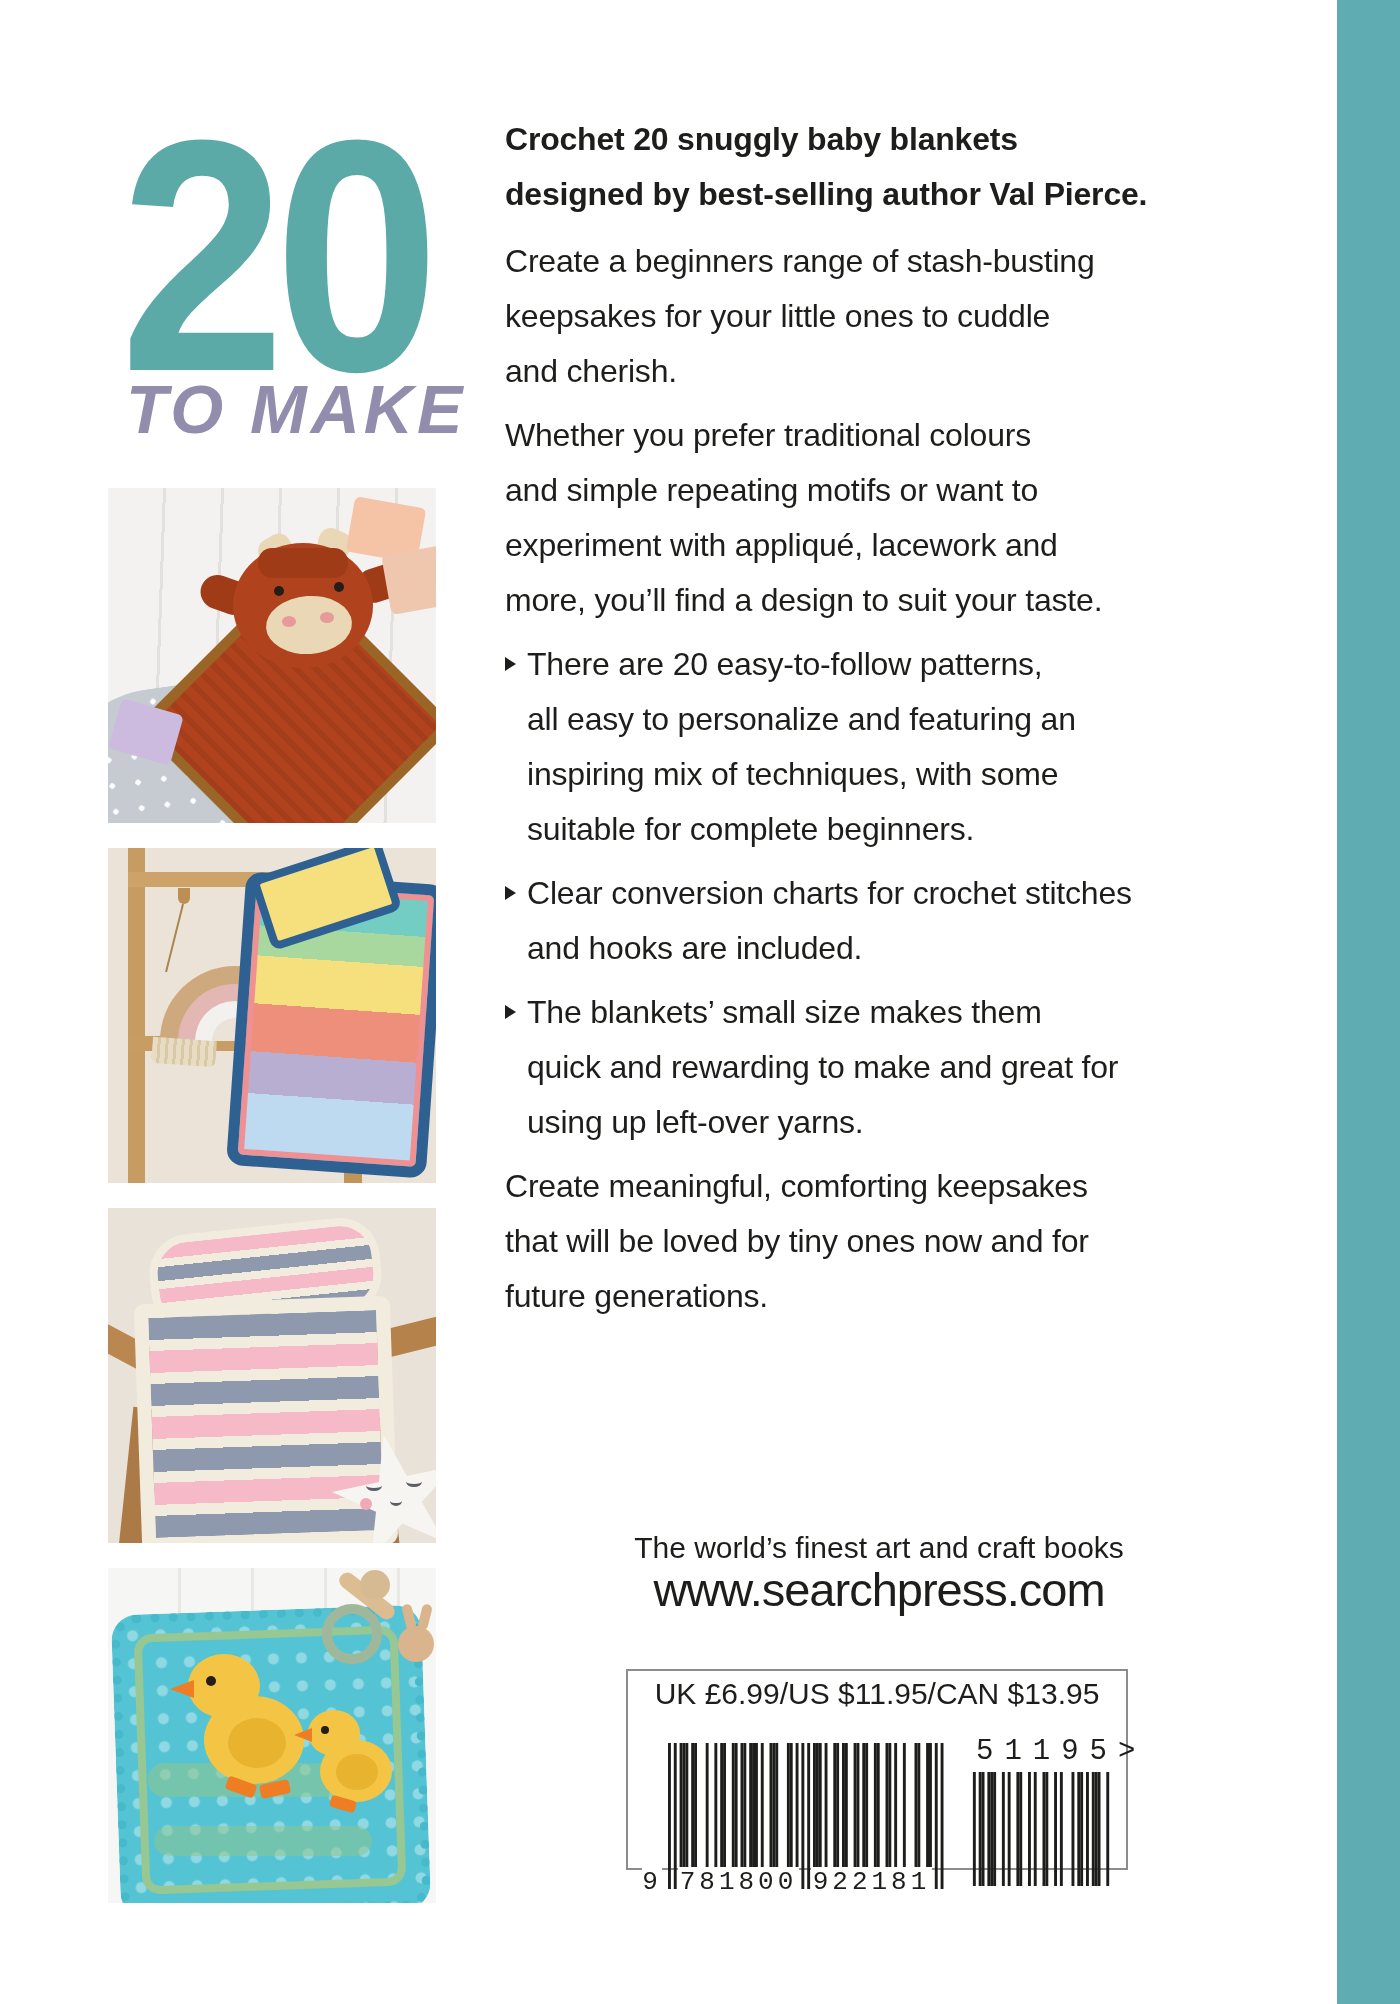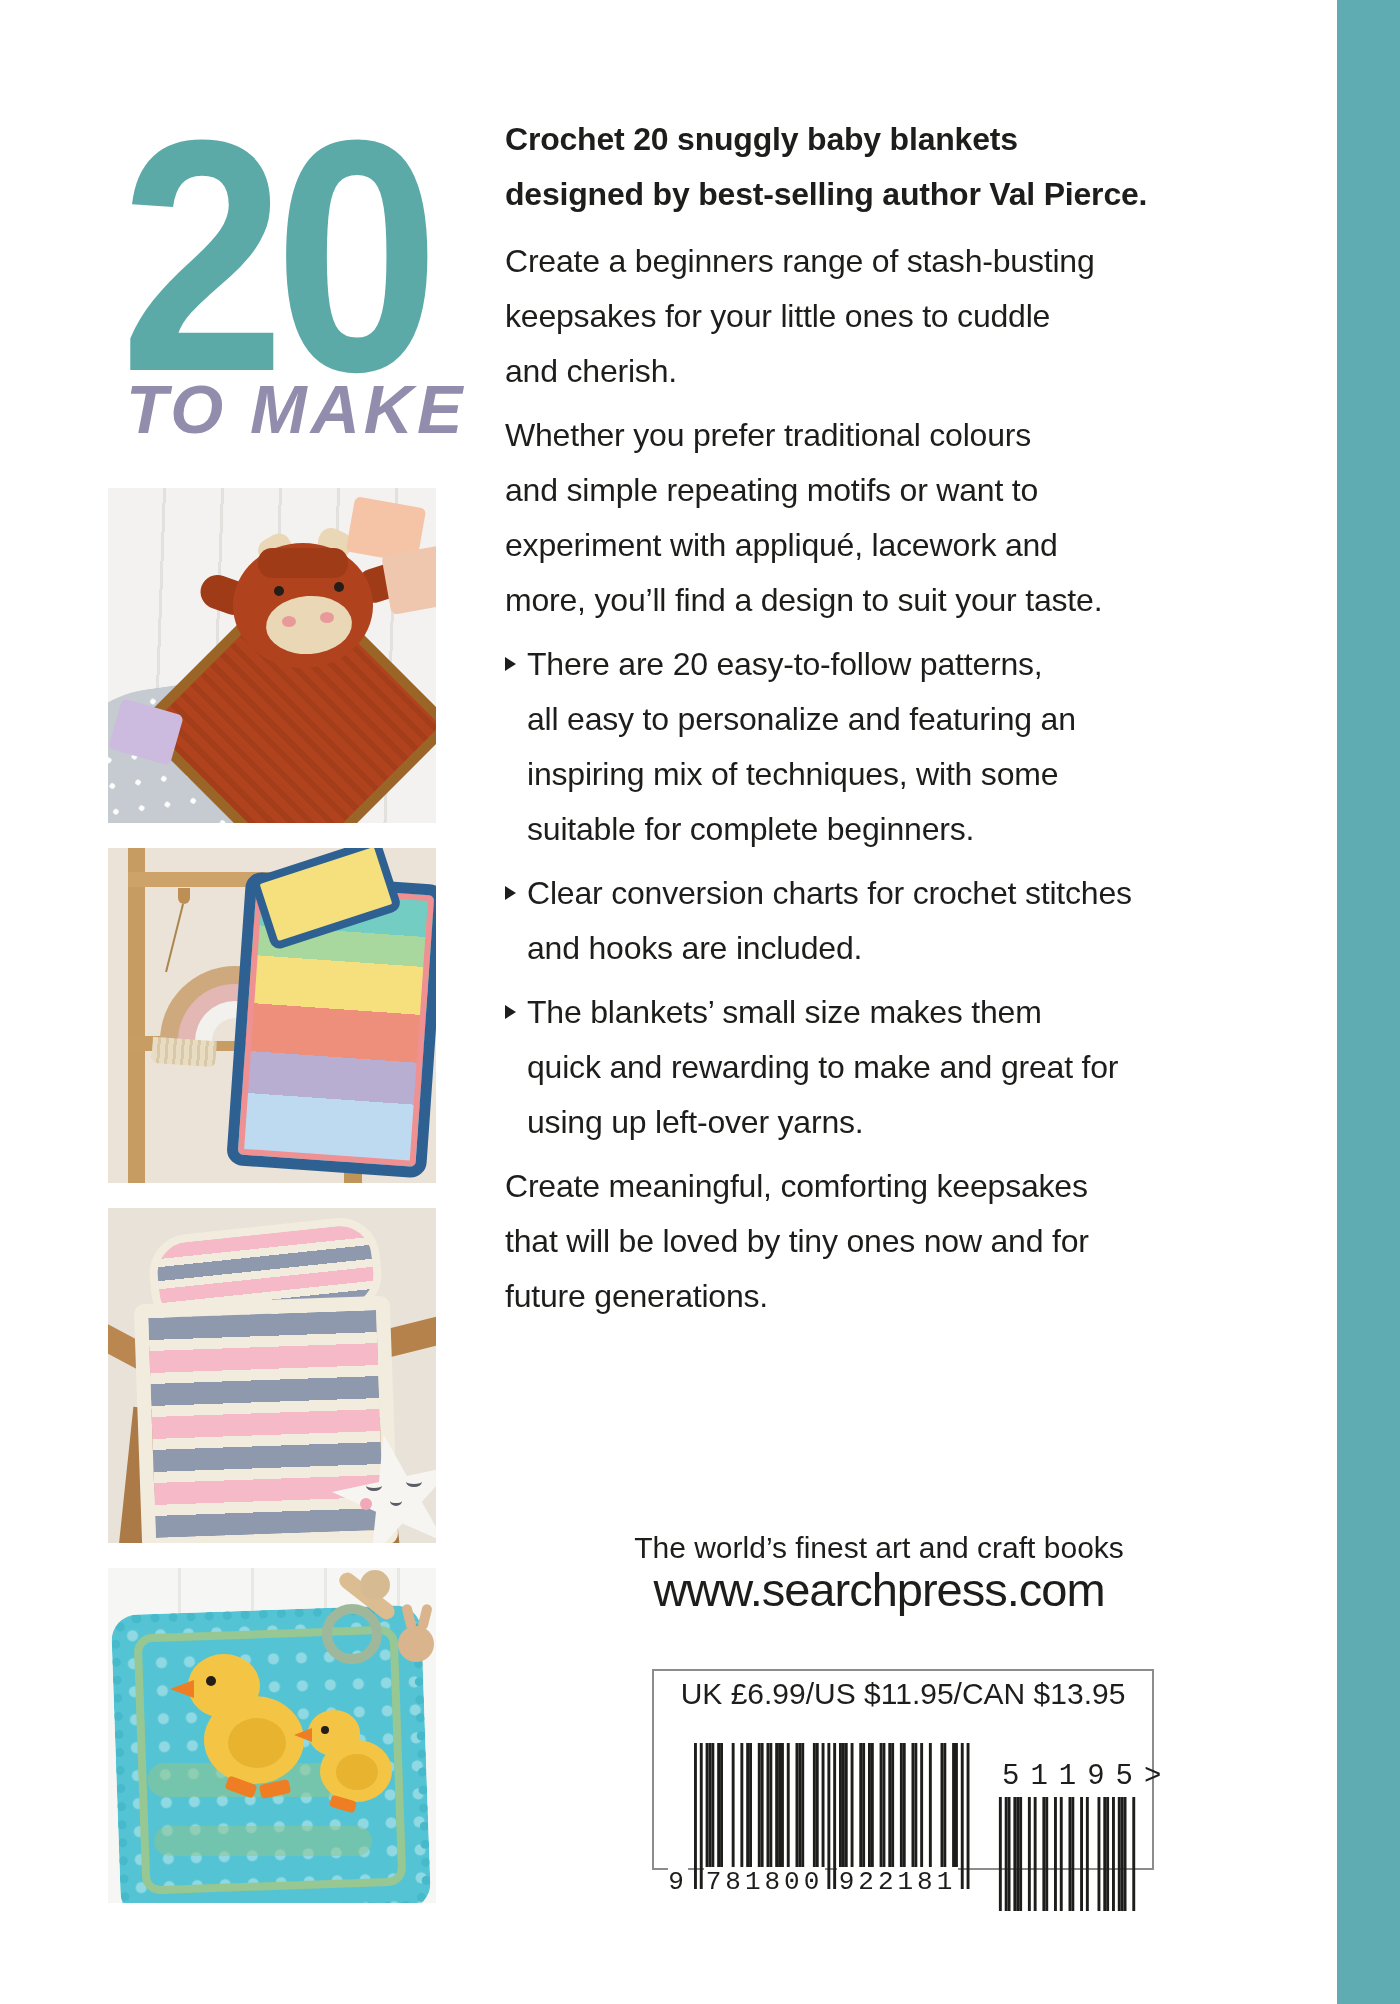--- a/index.html
+++ b/index.html
@@ -31,30 +31,30 @@
        border-top:7px solid transparent;border-bottom:7px solid transparent;}
 
   
   .photo{position:absolute;left:108px;width:328px;height:335px;overflow:hidden;background:#eee;}
   .planks{background:repeating-linear-gradient(92deg,#f3f2f0 0 55px,#e2e1de 55px 58px),#f1f0ee;}
 
   
   .tagline{position:absolute;left:628px;top:1531px;width:502px;text-align:center;font-size:30px;}
   .website{position:absolute;left:628px;top:1562px;width:502px;text-align:center;font-size:47px;
            letter-spacing:-1px;}
-  .bc-box{position:absolute;left:652px;top:1669px;width:502px;height:201px;border:2px solid #8c8c8c;
+  .bc-box{position:absolute;left:626px;top:1669px;width:502px;height:201px;border:2px solid #8c8c8c;
           background:#fff;box-sizing:border-box;padding-left:12px;}
   .bc-price{position:absolute;left:0;top:6px;width:100%;text-align:center;font-size:30px;}
   .bc-isbn{position:absolute;left:14px;top:42px;font-family:"Liberation Mono",monospace;
            font-size:28px;letter-spacing:1px;}
   .ean{position:absolute;left:40px;top:72px;width:276px;height:148px;}
   .ean svg,.addon svg{display:block;}
   .bc-digit{position:absolute;font-family:"Liberation Mono",monospace;font-size:26px;
             letter-spacing:4px;bottom:-6px;background:#fff;text-align:center;}
-  .addon{position:absolute;left:342px;top:64px;width:152px;margin-top:25px;}
+  .addon{position:absolute;left:342px;top:64px;width:152px;}
   .addon-text{font-family:"Liberation Mono",monospace;font-size:29px;letter-spacing:11px;
               padding-left:6px;white-space:nowrap;}
 </style>
 </head>
 <body>
 
 <div class="page">
 
   <div class="teal-bar"></div>
 

